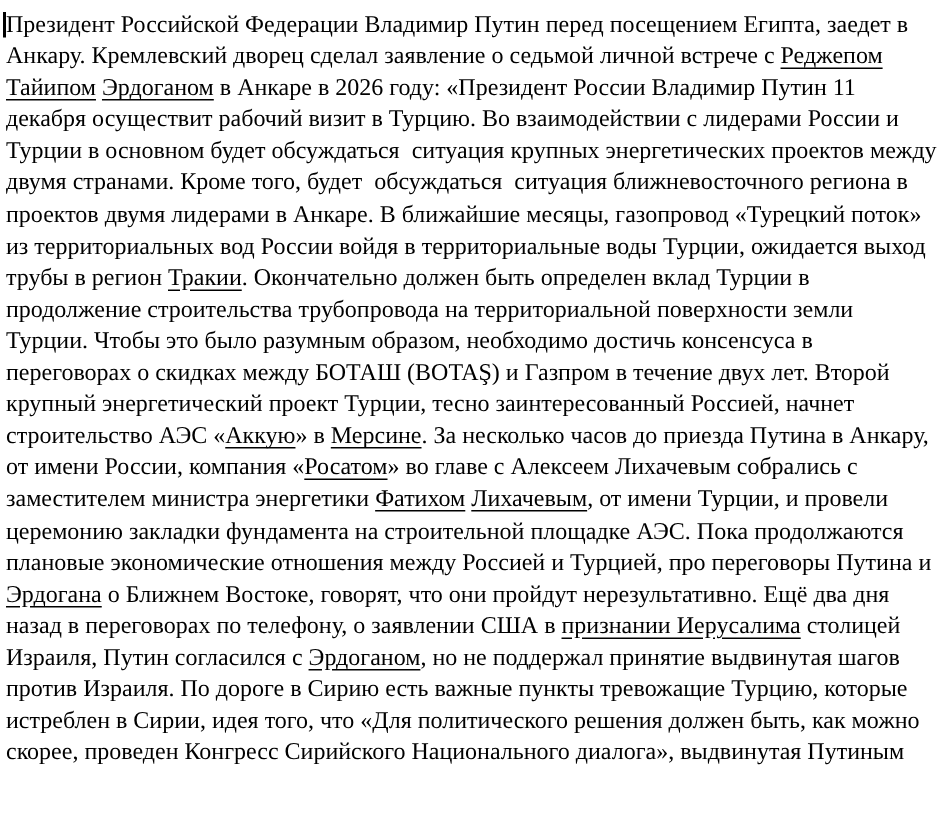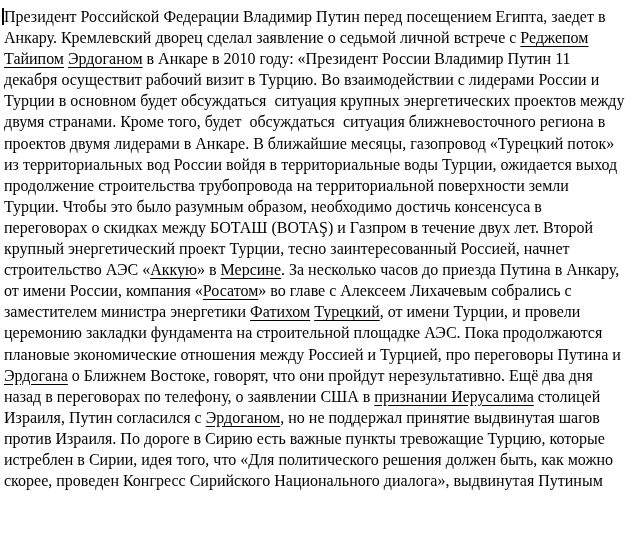--- a/index.html
+++ b/index.html
@@ -56,33 +56,34 @@
     height: 17px;
     background: #000000;
   }
 </style>
 </head>
 <body>
 
 <div id="doc">
     <div class="text-line"><span class="seg">Президент Российской Федерации Владимир Путин перед посещением Египта, заедет в</span></div>
     <div class="text-line"><span class="seg">Анкару. Кремлевский дворец сделал заявление о седьмой личной встрече с </span><span class="seg spell">Реджепом</span></div>
-    <div class="text-line"><span class="seg spell">Тайипом</span><span class="seg"> </span><span class="seg spell">Эрдоганом</span><span class="seg"> в Анкаре в 2010 году: «Президент России Владимир Путин 11</span></div>
+    <div class="text-line"><span class="seg spell">Тайипом</span><span class="seg"> </span><span class="seg spell">Эрдоганом</span><span class="seg"> в Анкаре в 2026 году: «Президент России Владимир Путин 11</span></div>
     <div class="text-line"><span class="seg">декабря осуществит рабочий визит в Турцию. Во взаимодействии с лидерами России и</span></div>
     <div class="text-line"><span class="seg">Турции в основном будет обсуждаться  ситуация крупных энергетических проектов между</span></div>
     <div class="text-line"><span class="seg">двумя странами. Кроме того, будет  обсуждаться  ситуация ближневосточного региона в</span></div>
     <div class="text-line"><span class="seg">проектов двумя лидерами в Анкаре. В ближайшие месяцы, газопровод «Турецкий поток»</span></div>
     <div class="text-line"><span class="seg">из территориальных вод России войдя в территориальные воды Турции, ожидается выход</span></div>
+    <div class="text-line"><span class="seg">трубы в регион </span><span class="seg spell">Тракии</span><span class="seg">. Окончательно должен быть определен вклад Турции в</span></div>
     <div class="text-line"><span class="seg">продолжение строительства трубопровода на территориальной поверхности земли</span></div>
     <div class="text-line"><span class="seg">Турции. Чтобы это было разумным образом, необходимо достичь консенсуса в</span></div>
     <div class="text-line"><span class="seg">переговорах о скидках между БОТАШ (BOTAŞ) и Газпром в течение двух лет. Второй</span></div>
     <div class="text-line"><span class="seg">крупный энергетический проект Турции, тесно заинтересованный Россией, начнет</span></div>
     <div class="text-line"><span class="seg">строительство АЭС «</span><span class="seg spell">Аккую</span><span class="seg">» в </span><span class="seg spell">Мерсине</span><span class="seg">. За несколько часов до приезда Путина в Анкару,</span></div>
     <div class="text-line"><span class="seg">от имени России, компания «</span><span class="seg spell">Росатом</span><span class="seg">» во главе с Алексеем Лихачевым собрались с</span></div>
-    <div class="text-line"><span class="seg">заместителем министра энергетики </span><span class="seg spell">Фатихом</span><span class="seg"> </span><span class="seg spell">Турецкий</span><span class="seg">, от имени Турции, и провели</span></div>
+    <div class="text-line"><span class="seg">заместителем министра энергетики </span><span class="seg spell">Фатихом</span><span class="seg"> </span><span class="seg spell">Лихачевым</span><span class="seg">, от имени Турции, и провели</span></div>
     <div class="text-line"><span class="seg">церемонию закладки фундамента на строительной площадке АЭС. Пока продолжаются</span></div>
     <div class="text-line"><span class="seg">плановые экономические отношения между Россией и Турцией, про переговоры Путина и</span></div>
     <div class="text-line"><span class="seg spell">Эрдогана</span><span class="seg"> о Ближнем Востоке, говорят, что они пройдут нерезультативно. Ещё два дня</span></div>
     <div class="text-line"><span class="seg">назад в переговорах по телефону, о заявлении США в </span><span class="seg grammar">признании Иерусалима</span><span class="seg"> столицей</span></div>
     <div class="text-line"><span class="seg">Израиля, Путин согласился с </span><span class="seg spell">Эрдоганом</span><span class="seg">, но не поддержал принятие выдвинутая шагов</span></div>
     <div class="text-line"><span class="seg">против Израиля. По дороге в Сирию есть важные пункты тревожащие Турцию, которые</span></div>
     <div class="text-line"><span class="seg">истреблен в Сирии, идея того, что «Для политического решения должен быть, как можно</span></div>
     <div class="text-line"><span class="seg">скорее, проведен Конгресс Сирийского Национального диалога», выдвинутая Путиным</span></div>
   </div>
 <div id="cursor" style="display: block;"></div>

